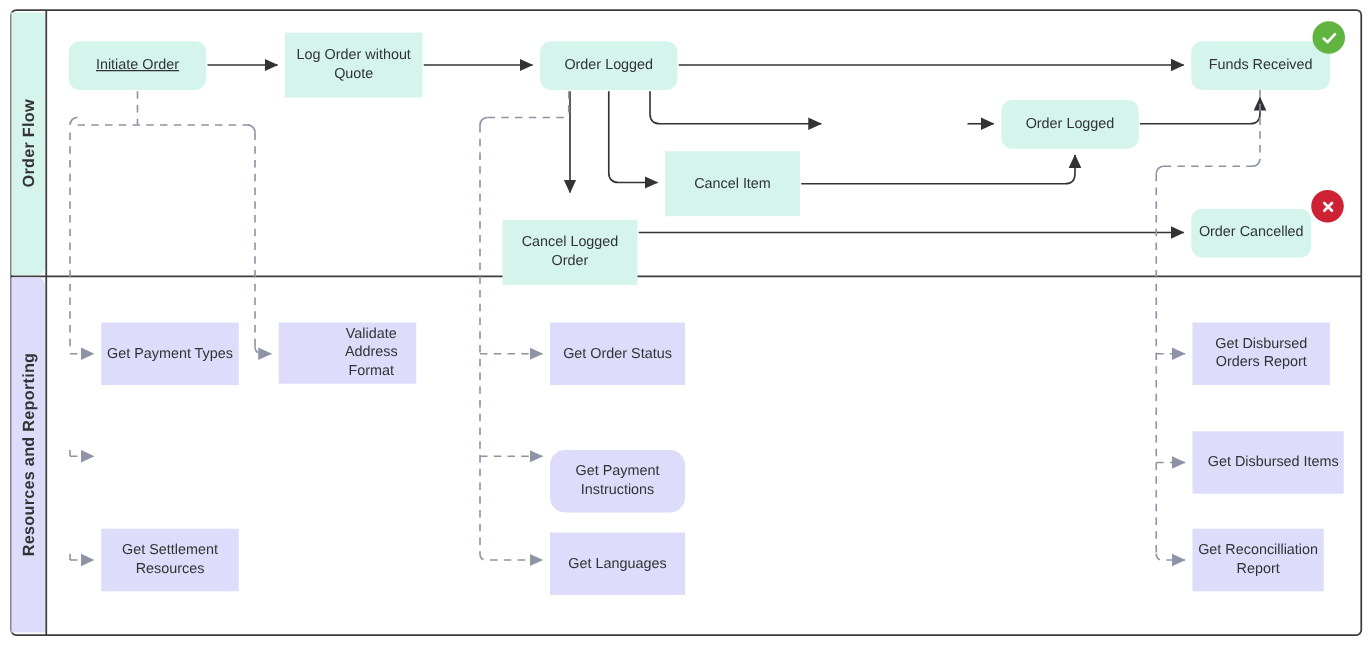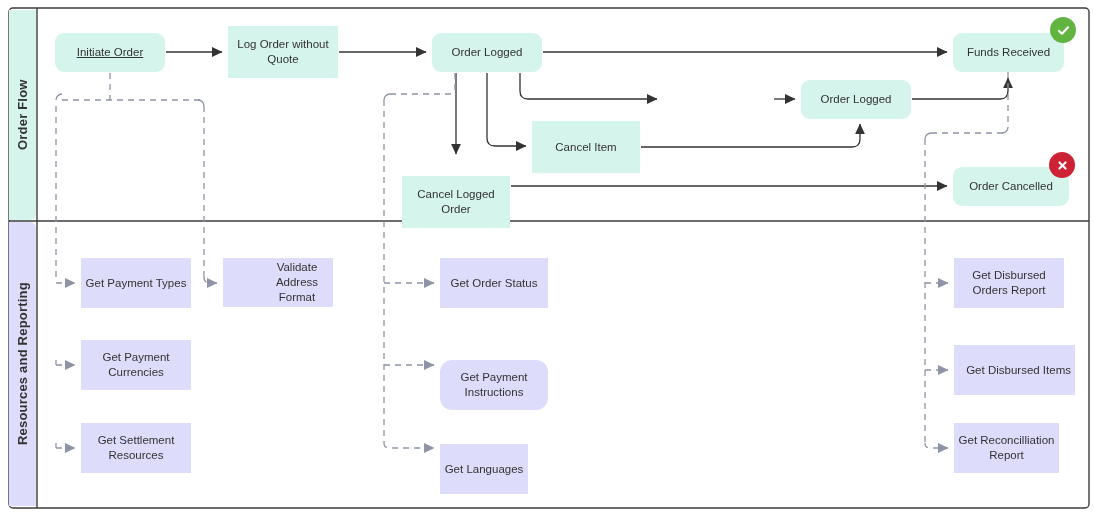--- a/index.html
+++ b/index.html
@@ -112,43 +112,40 @@
     </div>
   <div class="node flow-sq" style="left:532px;top:121px;width:108px;height:52px;">
       <span>Cancel Item</span>
     </div>
   <div class="node flow" style="left:801px;top:80px;width:110px;height:39px;">
       <span>Order Logged</span>
     </div>
   <div class="node flow" style="left:953px;top:33px;width:111px;height:39px;">
       <span>Funds Received</span>
     </div>
-  <div class="node flow" style="left:953px;top:167px;width:116px;height:39px;">
+  <div class="node flow" style="left:953px;top:167px;width:96px;height:39px;">
       <span>Order Cancelled</span>
     </div>
 
   <div class="node res" style="left:81px;top:258px;width:110px;height:50px;">
       <span>Get Payment Types</span>
-    </div>
-  <div class="node res" style="left:81px;top:340px;width:110px;height:50px;">
-      <span>Get Payment Currencies</span>
     </div>
   <div class="node res" style="left:81px;top:423px;width:110px;height:50px;">
       <span>Get Settlement Resources</span>
     </div>
   <div class="node res" style="left:223px;top:258px;width:110px;height:49px;padding-left:42px;">
       <span>Validate Address Format</span>
     </div>
   <div class="node res" style="left:440px;top:258px;width:108px;height:50px;">
       <span>Get Order Status</span>
     </div>
   <div class="node res" style="left:440px;top:360px;width:108px;height:50px;border-radius:12px;">
       <span>Get Payment Instructions</span>
     </div>
-  <div class="node res" style="left:440px;top:444px;width:88px;height:50px;">
+  <div class="node res" style="left:440px;top:426px;width:108px;height:50px;">
       <span>Get Languages</span>
     </div>
   <div class="node res" style="left:954px;top:258px;width:110px;height:50px;">
       <span>Get Disbursed Orders Report</span>
     </div>
   <div class="node res" style="left:954px;top:345px;width:121px;height:50px;justify-content:flex-end;">
       <span>Get Disbursed Items</span>
     </div>
   <div class="node res" style="left:954px;top:423px;width:105px;height:50px;">
       <span>Get Reconcilliation Report</span>

